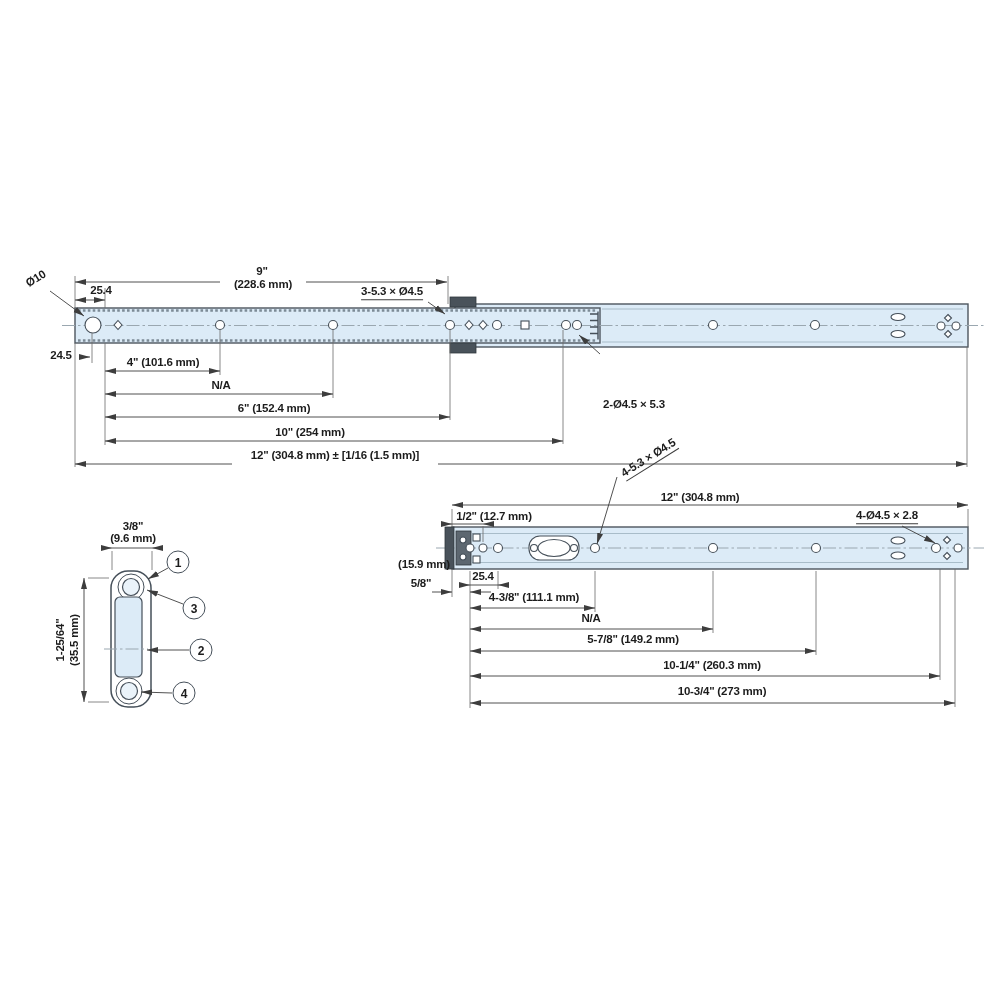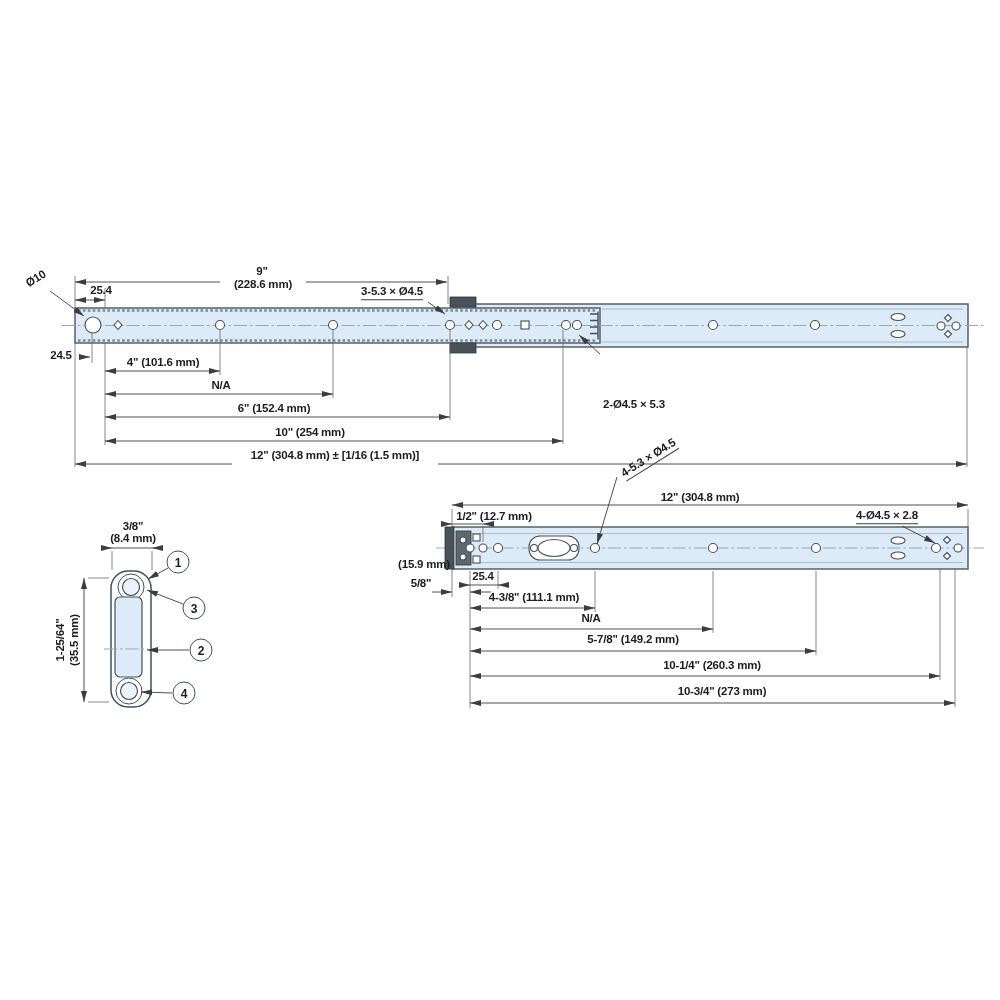--- a/index.html
+++ b/index.html
@@ -211,21 +211,21 @@
   <span class="lbl ul" style="left:392px; top:293px;">3-5.3 × Ø4.5</span>
   <span class="lbl" style="left:61px; top:356px;">24.5</span>
   <span class="lbl" style="left:634px; top:357px;margin-top:48px;">2-Ø4.5 × 5.3</span>
   <span class="lbl" style="left:163px; top:363px;">4" (101.6 mm)</span>
   <span class="lbl" style="left:221px; top:386px;">N/A</span>
   <span class="lbl" style="left:274px; top:409px;">6" (152.4 mm)</span>
   <span class="lbl" style="left:310px; top:433px;">10" (254 mm)</span>
   <span class="lbl" style="left:335px; top:456px;">12" (304.8 mm) ± [1/16  (1.5 mm)]</span>
 
   <span class="lbl" style="left:133px; top:527px;">3/8"</span>
-  <span class="lbl" style="left:133px; top:539px;">(8.4 mm)</span>
+  <span class="lbl" style="left:133px; top:539px;">(9.6 mm)</span>
   <span class="lbl r90" style="left:61px; top:640px;">1-25/64"</span>
   <span class="lbl r90" style="left:75px; top:640px;">(35.5 mm)</span>
   <div class="callout" style="left:178px; top:562px;">1</div>
   <div class="callout" style="left:194px; top:608px;">3</div>
   <div class="callout" style="left:201px; top:650px;">2</div>
   <div class="callout" style="left:184px; top:693px;">4</div>
 
   <span class="lbl" style="left:700px; top:498px;">12" (304.8 mm)</span>
   <span class="lbl" style="left:494px; top:517px;">1/2" (12.7 mm)</span>
   <span class="lbl r32 ul" style="left:649px; top:459px;">4-5.3 × Ø4.5</span>

